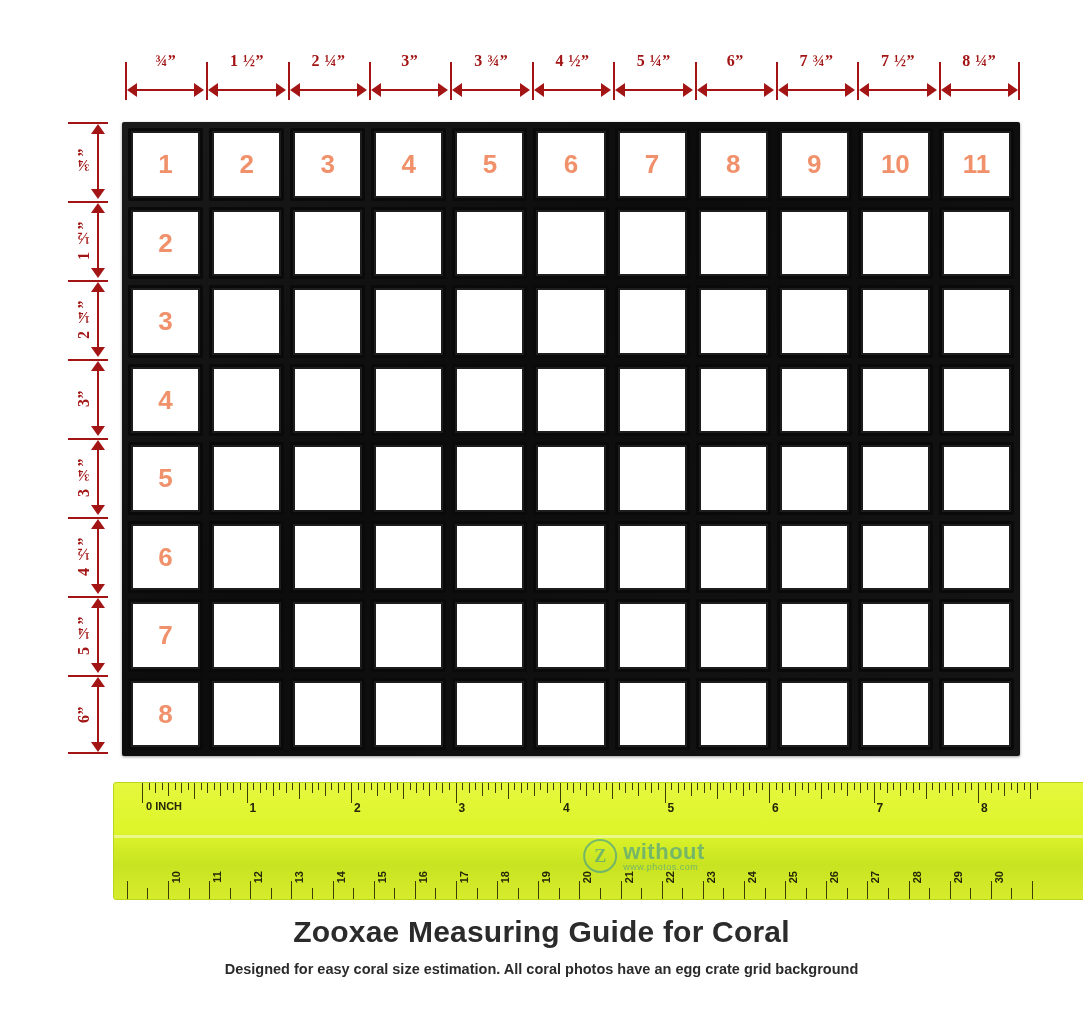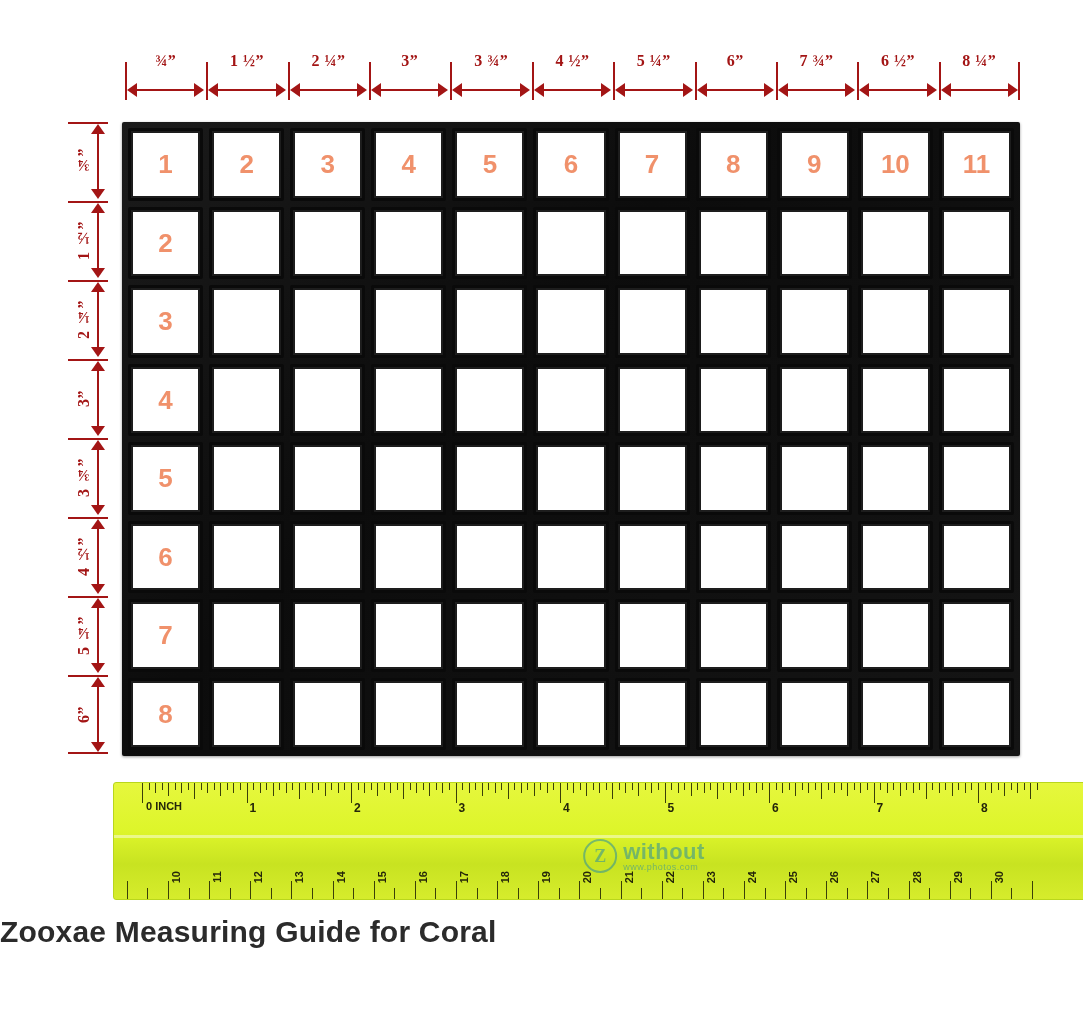--- a/index.html
+++ b/index.html
@@ -200,21 +200,21 @@
     letter-spacing:0.5px;
   }
   #ruler-brand .brandtxt .b2 {
     font-size:9px; color:#2b8f9e; letter-spacing:0.5px;
   }
 
   
   #caption {
     position:absolute;
     left:0; top:915px; width:1083px;
-    text-align:left;
+    text-align:center;
   }
   #caption-title {
     font-size:30px;
     font-weight:700;
     color:#2b2b2b;
     font-family:"Liberation Sans", sans-serif;
     margin-bottom:10px;
     letter-spacing:0.2px;
   }
   #caption-sub {
@@ -277,21 +277,21 @@
       <div class="arrow-l" style="left: 2px;"></div>
       <div class="arrow-r" style="right: 2px;"></div>
     </div>
     <div class="seg" style="left: 650.909px; width: 81.3636px;">
       <div class="lbl">7 ¾”</div>
       <div class="rule" style="left: 11px; width: 59.3636px;"></div>
       <div class="arrow-l" style="left: 2px;"></div>
       <div class="arrow-r" style="right: 2px;"></div>
     </div>
     <div class="seg" style="left: 732.273px; width: 81.3636px;">
-      <div class="lbl">6 ½”</div>
+      <div class="lbl">7 ½”</div>
       <div class="rule" style="left: 11px; width: 59.3636px;"></div>
       <div class="arrow-l" style="left: 2px;"></div>
       <div class="arrow-r" style="right: 2px;"></div>
     </div>
     <div class="seg" style="left: 813.636px; width: 81.3636px;">
       <div class="lbl">8 ¼”</div>
       <div class="rule" style="left: 11px; width: 59.3636px;"></div>
       <div class="arrow-l" style="left: 2px;"></div>
       <div class="arrow-r" style="right: 2px;"></div>
     </div>
@@ -719,14 +719,15 @@
       <div class="r-bot-num" style="left: 179.449px;">13</div>
       <div class="r-bot-num" style="left: 138.307px;">12</div>
       <div class="r-bot-num" style="left: 97.1654px;">11</div>
       <div class="r-bot-num" style="left: 56.0236px;">10</div>
     </div>
 </div>
 
 <div id="caption">
   <div id="caption-title">Zooxae Measuring Guide for Coral</div>
   <div id="caption-sub">
+    <div>Designed for easy coral size estimation. All coral photos have an egg crate grid background</div>
   </div>
 </div>
 
 </body></html>

